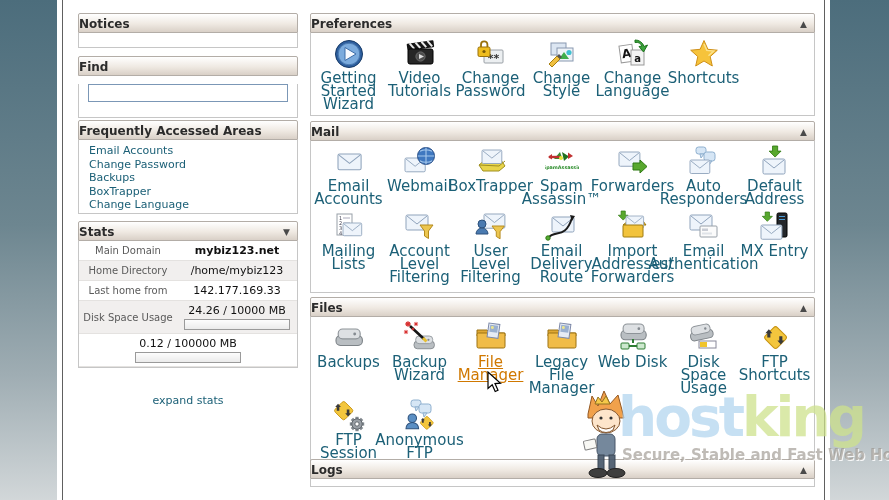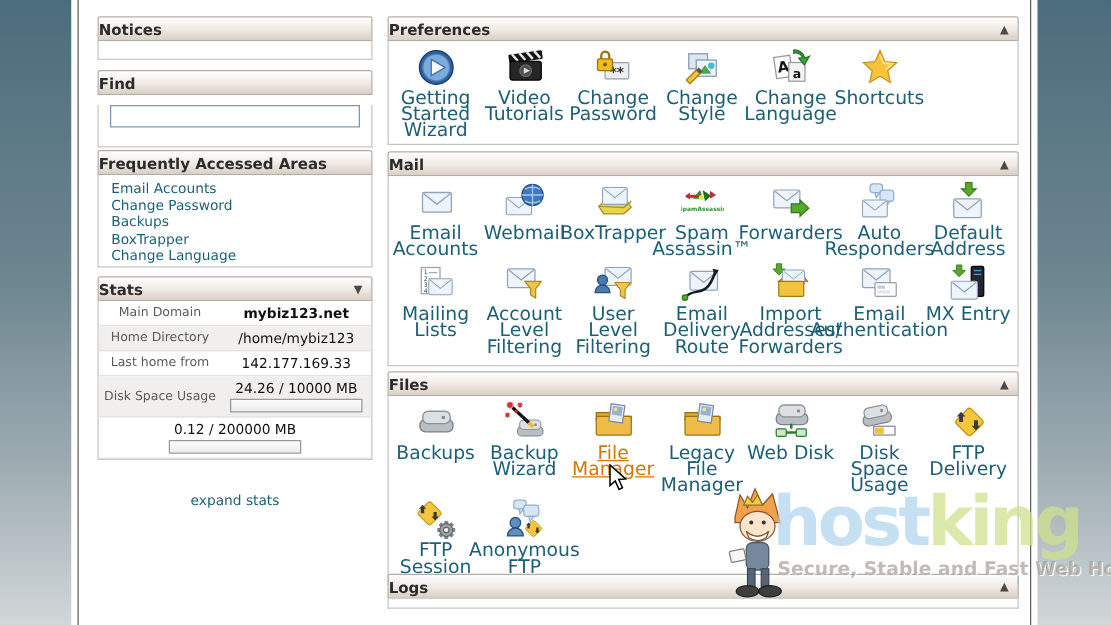--- a/index.html
+++ b/index.html
@@ -118,21 +118,21 @@
       </div>
       <div class="srow alt">
         <div class="slabel">Disk Space Usage</div>
         <div class="sval">
           <span>24.26 / 10000 MB</span>
           <div class="bar"></div>
         </div>
       </div>
       <div class="srow">
         <div class="sval">
-          <span>0.12 / 200000 MB</span>
+          <span>0.12 / 100000 MB</span>
           <div class="bar"></div>
         </div>
       </div>
     </div>
 </div>
 <div class="expand">
   <a href="#">expand stats</a>
 </div>
 
 <div id="main-sections">
@@ -472,21 +472,21 @@
             <a href="#">Disk Space Usage</a>
           </div>
           <div class="cell">
             <span class="icn"><svg width="34" height="34" viewBox="0 0 34 34">
                 <g transform="translate(6,5) scale(1.05)">
                   <rect x="3" y="3" width="16" height="16" rx="2.5" transform="rotate(45 11 11)" fill="#f3c63d" stroke="#c79414"></rect>
                   <path d="M6.5,14 v-5 h-2.2 l4,-4.5 4,4.5 h-2.2 v5 z" fill="#3a3a3a" transform="translate(-2.2,-0.5) scale(0.82)"></path>
                   <path d="M6.5,8 v5 h-2.2 l4,4.5 4,-4.5 h-2.2 v-5 z" fill="#3a3a3a" transform="translate(9.2,3.2) scale(0.82)"></path>
                 </g>
               </svg></span>
-            <a href="#">FTP Delivery</a>
+            <a href="#">FTP Shortcuts</a>
           </div>
         </div>
         <div class="irow">
           <div class="cell">
             <span class="icn"><svg width="34" height="34" viewBox="0 0 34 34">
                 <g transform="translate(2,2) scale(0.88)">
                   <rect x="3" y="3" width="16" height="16" rx="2.5" transform="rotate(45 11 11)" fill="#f3c63d" stroke="#c79414"></rect>
                   <path d="M6.5,14 v-5 h-2.2 l4,-4.5 4,4.5 h-2.2 v5 z" fill="#3a3a3a" transform="translate(-2.2,-0.5) scale(0.82)"></path>
                   <path d="M6.5,8 v5 h-2.2 l4,4.5 4,-4.5 h-2.2 v-5 z" fill="#3a3a3a" transform="translate(9.2,3.2) scale(0.82)"></path>
                 </g>

